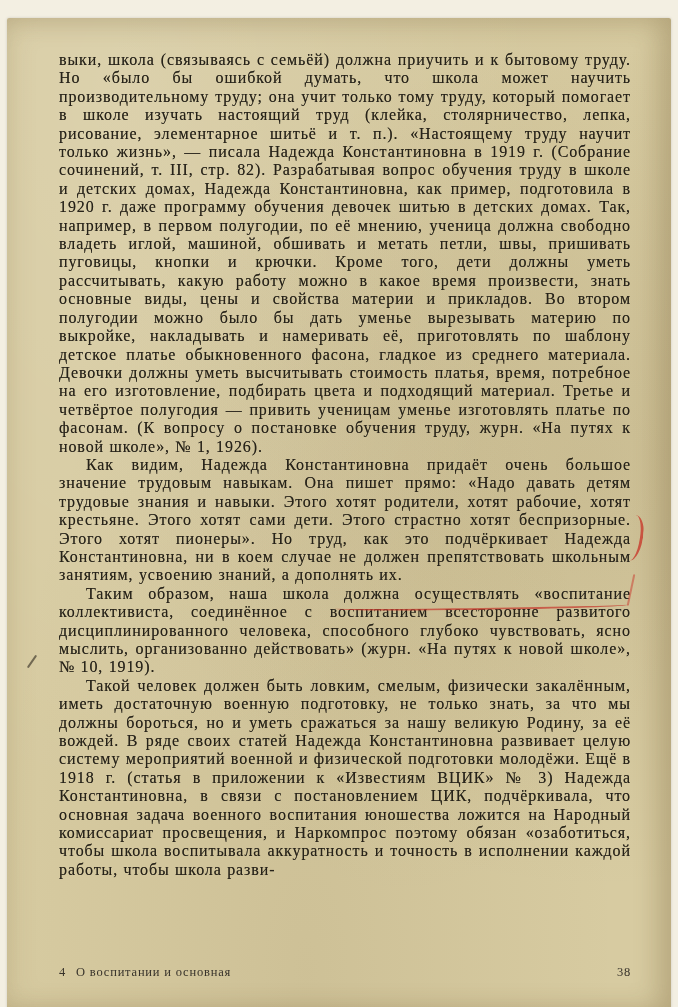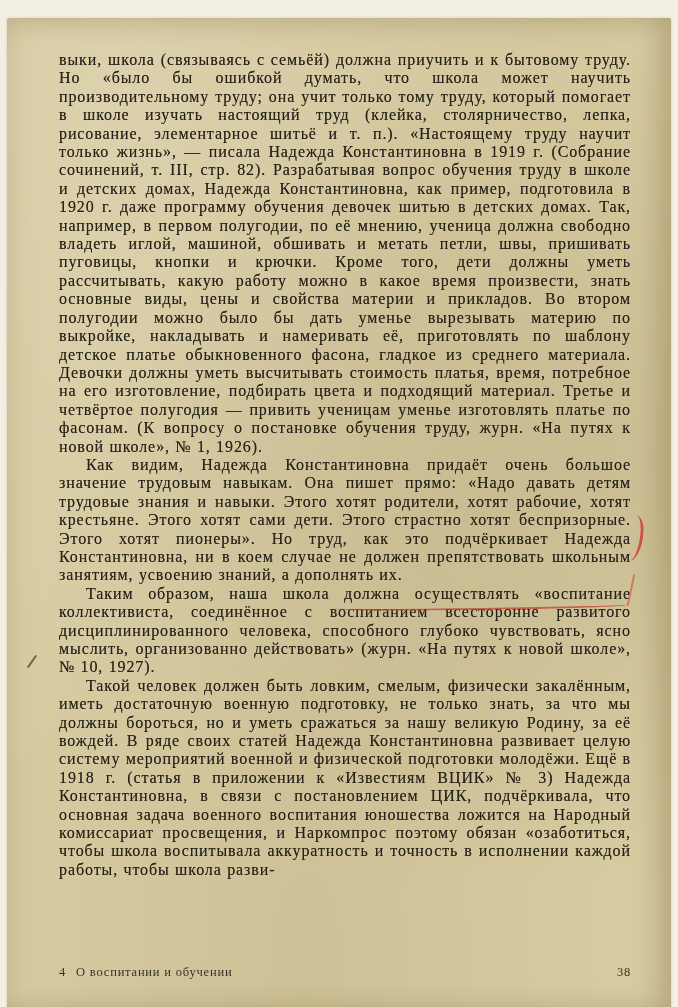--- a/index.html
+++ b/index.html
@@ -89,28 +89,28 @@
   }
 </style>
 </head>
 <body>
 
 <div class="page">
 
   <div class="text-block">
     <p class="no-indent">выки, школа (связываясь с семьёй) должна приучить и к бытовому труду. Но «было бы ошибкой думать, что школа может научить производительному труду; она учит только тому труду, который помогает в школе изучать настоящий труд (клейка, столярничество, лепка, рисование, элементарное шитьё и т. п.). «Настоящему труду научит только жизнь», — писала Надежда Константиновна в 1919 г. (Собрание сочинений, т. III, стр. 82). Разрабатывая вопрос обучения труду в школе и детских домах, Надежда Константиновна, как пример, подготовила в 1920 г. даже программу обучения девочек шитью в детских домах. Так, например, в первом полугодии, по её мнению, ученица должна свободно владеть иглой, машиной, обшивать и метать петли, швы, пришивать пуговицы, кнопки и крючки. Кроме того, дети должны уметь рассчитывать, какую работу можно в какое время произвести, знать основные виды, цены и свойства материи и прикладов. Во втором полугодии можно было бы дать уменье вырезывать материю по выкройке, накладывать и намеривать её, приготовлять по шаблону детское платье обыкновенного фасона, гладкое из среднего материала. Девочки должны уметь высчитывать стоимость платья, время, потребное на его изготовление, подбирать цвета и подходящий материал. Третье и четвёртое полугодия — привить ученицам уменье изготовлять платье по фасонам. (К вопросу о постановке обучения труду, журн. «На путях к новой школе», № 1, 1926).</p>
     <p>Как видим, Надежда Константиновна придаёт очень большое значение трудовым навыкам. Она пишет прямо: «Надо давать детям трудовые знания и навыки. Этого хотят родители, хотят рабочие, хотят крестьяне. Этого хотят сами дети. Этого страстно хотят беспризорные. Этого хотят пионеры». Но труд, как это подчёркивает Надежда Константиновна, ни в коем случае не должен препятствовать школьным занятиям, усвоению знаний, а дополнять их.</p>
-    <p>Таким образом, наша школа должна осуществлять «воспитание коллективиста, соединённое с воспитанием всесторонне развитого дисциплинированного человека, способного глубоко чувствовать, ясно мыслить, организованно действовать» (журн. «На путях к новой школе», № 10, 1927).</p>
+    <p>Таким образом, наша школа должна осуществлять «воспитание коллективиста, соединённое с воспитанием всесторонне развитого дисциплинированного человека, способного глубоко чувствовать, ясно мыслить, организованно действовать» (журн. «На путях к новой школе», № 10, 1919).</p>
     <p>Такой человек должен быть ловким, смелым, физически закалённым, иметь достаточную военную подготовку, не только знать, за что мы должны бороться, но и уметь сражаться за нашу великую Родину, за её вождей. В ряде своих статей Надежда Константиновна развивает целую систему мероприятий военной и физической подготовки молодёжи. Ещё в 1918 г. (статья в приложении к «Известиям ВЦИК» № 3) Надежда Константиновна, в связи с постановлением ЦИК, подчёркивала, что основная задача военного воспитания юношества ложится на Народный комиссариат просвещения, и Наркомпрос поэтому обязан «озаботиться, чтобы школа воспитывала аккуратность и точность в исполнении каждой работы, чтобы школа разви-</p>
   </div>
 
   <div class="footer">
     <span class="left-group">
       <span class="sig">4</span>
-      <span>О воспитании и обучении</span>
+      <span>О воспитании и основная</span>
     </span>
     <span>38</span>
   </div>
 
   <div class="mark red-underline"></div>
   <div class="mark red-margin-curve"></div>
   <div class="mark red-margin-tick"></div>
   <div class="mark pencil-slash"></div>
 
 </div>

